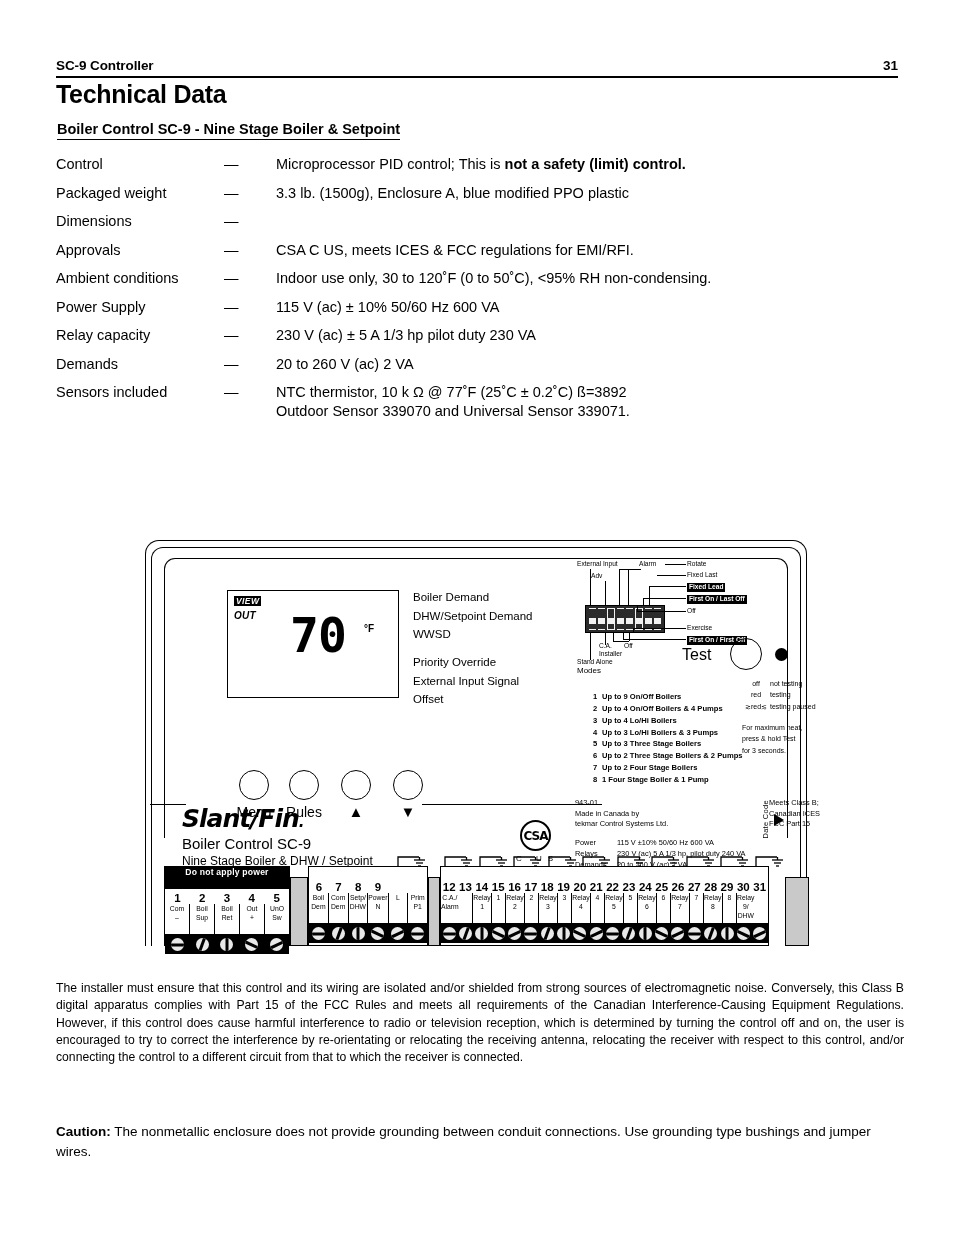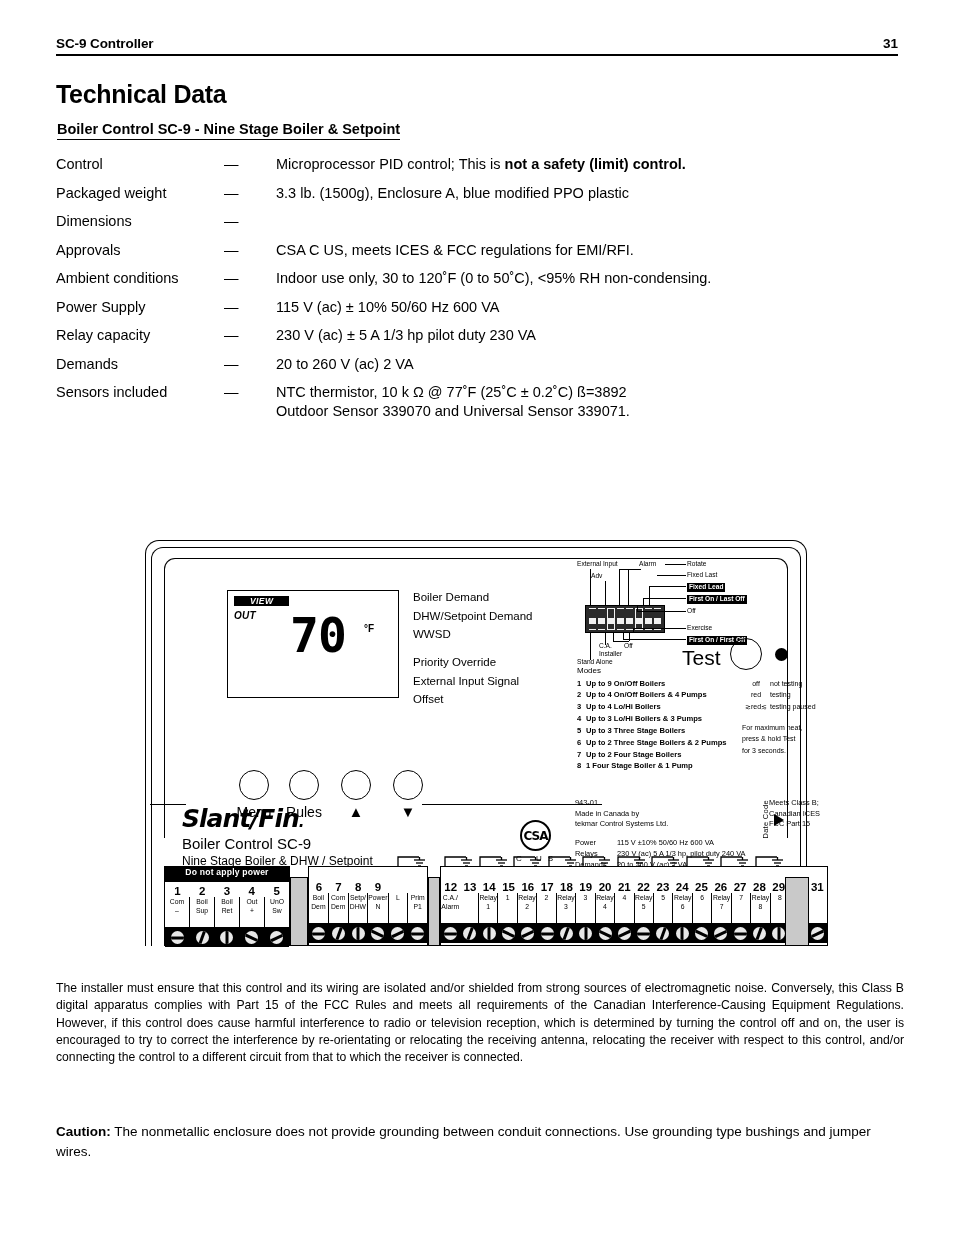--- a/index.html
+++ b/index.html
@@ -17,21 +17,21 @@
   .page { position: relative; width: 954px; height: 1235px; }
 
   
   .runhead {
     position: absolute;
     left: 56px; top: 36px; width: 842px;
     display: flex; justify-content: space-between; align-items: flex-end;
     border-bottom: 2.5px solid #000;
     padding-bottom: 3px;
   }
-  .runhead-title { font-size: 13.5px; font-weight: bold; letter-spacing: -0.1px; }
+  .runhead-title { font-size: 13.5px; font-weight: bold; letter-spacing: -0.1px; margin-top: 22px; }
   .runhead-page  { font-size: 13.5px; font-weight: bold; }
 
   
   .h1 {
     position: absolute; left: 56px; top: 80px;
     font-size: 25px; font-weight: bold; letter-spacing: -0.3px;
   }
   .h2 {
     position: absolute; left: 57px; top: 121px;
     font-size: 14.5px; font-weight: bold;
@@ -72,21 +72,21 @@
   .side-tick.right { left: 285px; width: 180px; top: 266px; }
 
   
   .lcd {
     position: absolute; left: 90px; top: 52px; width: 172px; height: 108px;
     border: 1.6px solid #000; background: #fff;
   }
   .lcd-view {
     position: absolute; left: 6px; top: 5px;
     background: #000; color: #fff; font-size: 8.5px; font-weight: bold;
-    padding: 0 16px; letter-spacing: 0.4px; font-style: italic;
+    padding: 0 2px; letter-spacing: 0.4px; font-style: italic;
   }
   .lcd-out {
     position: absolute; left: 6px; top: 19px;
     font-size: 10px; font-weight: bold; font-style: italic; letter-spacing: 0.3px;
   }
   .lcd-digits {
     position: absolute; left: 62px; top: 24px;
     font-family: "DejaVu Sans Mono", monospace;
     font-size: 48px; font-weight: bold; line-height: 0.86;
     letter-spacing: -1px;
@@ -129,29 +129,29 @@
   .dip-sw i { display: block; background: #2b2b2b; height: 9px; width: 100%; }
   .dip-sw i.lo { height: 5px; }
 
   .dlab { position: absolute; font-size: 6.6px; white-space: nowrap; line-height: 1; }
   .dlab.hl { background: #000; color: #fff; padding: 1px 2px; font-weight: bold; }
   .dline { position: absolute; background: #000; }
   .dline.h { height: 1px; }
   .dline.v { width: 1px; }
 
   
-  .test-lab { position: absolute; left: 545px; top: 108px; font-size: 21px; }
+  .test-lab { position: absolute; left: 545px; top: 108px; font-size: 16px; }
   .test-btn { position: absolute; left: 593px; top: 100px; width: 32px; height: 32px; border: 1.6px solid #000; border-radius: 50%; }
   .test-led { position: absolute; left: 638px; top: 110px; width: 13px; height: 13px; border-radius: 50%; background: #000; }
 
   
   .modes { position: absolute; left: 440px; top: 128px; width: 180px; }
   .modes-title { font-size: 8px; margin-bottom: 2.5px; }
   .modes li { font-size: 7.6px; line-height: 1.56; list-style: none; font-weight: bold; white-space: nowrap; }
-  .modes ol { margin: 0; padding: 0; }
+  .modes ol { margin: 16px; padding: 0; }
   .modes li span.n { display: inline-block; width: 9px; }
 
   
   .ledleg { position: absolute; left: 605px; top: 140px; width: 110px; }
   .ledleg-row { display: flex; font-size: 7px; line-height: 1.62; }
   .ledleg-k { width: 28px; flex: 0 0 28px; text-align: center; }
   .ledleg-v { flex: 1; }
   .ledleg-note { margin-top: 10px; font-size: 7px; line-height: 1.62; width: 62px; }
 
   
@@ -199,21 +199,21 @@
   .hcode {
     position: absolute; left: 621px; top: 336px;
     font-size: 6.6px; writing-mode: vertical-rl; transform: rotate(180deg);
   }
 
   
   .termstrip { position: absolute; left: 27px; top: 328px; right: 25px; height: 80px; }
   .tgroup { position: absolute; border: 1.5px solid #000; background: #fff; top: 0; height: 80px; }
   .tg-head {
     background: #000; color: #fff; font-size: 8.6px; font-weight: bold;
-    text-align: center; letter-spacing: 0.2px; height: 15px; line-height: 11px;
+    text-align: center; letter-spacing: 0.2px; height: 22px; line-height: 11px;
   }
   .tnum-row { display: flex; height: 15px; align-items: flex-end; }
   .tnum { flex: 1; text-align: center; font-size: 11.5px; font-weight: bold; line-height: 1; }
   .tlab-row { display: flex; height: 30px; }
   .tlab {
     flex: 1; text-align: center; font-size: 6.8px; line-height: 1.3;
     border-left: 1px solid #000; padding-top: 1px;
   }
   .tlab:first-child { border-left: none; }
   .tlab.nb { border-left: none; }
@@ -617,21 +617,21 @@
               <path d="M1,12 L1,2 L22,2" fill="none" stroke="#000" stroke-width="1.3"></path>
               <line x1="17" y1="5" x2="28" y2="5" stroke="#000" stroke-width="1.3"></line>
               <line x1="19" y1="8" x2="26" y2="8" stroke="#000" stroke-width="1.3"></line>
               <line x1="21" y1="11" x2="24" y2="11" stroke="#000" stroke-width="1.3"></line>
               <line x1="22.5" y1="2" x2="22.5" y2="5" stroke="#000" stroke-width="1.3"></line>
             </svg></div>
         </div>
 
       <div class="blank-block" style="left:264px; top:11px; width:12px; height:69px;"></div>
 
-      <div class="tgroup" id="tg3" style="left:276px; width:388px;">
+      <div class="tgroup" id="tg3" style="left:276px; width:329px;">
         <div style="height:11px;"></div>
         <div class="tnum-row" id="tg3-nums">
             <div class="tnum">12</div>
             <div class="tnum">13</div>
             <div class="tnum">14</div>
             <div class="tnum">15</div>
             <div class="tnum">16</div>
             <div class="tnum">17</div>
             <div class="tnum">18</div>
             <div class="tnum">19</div>

